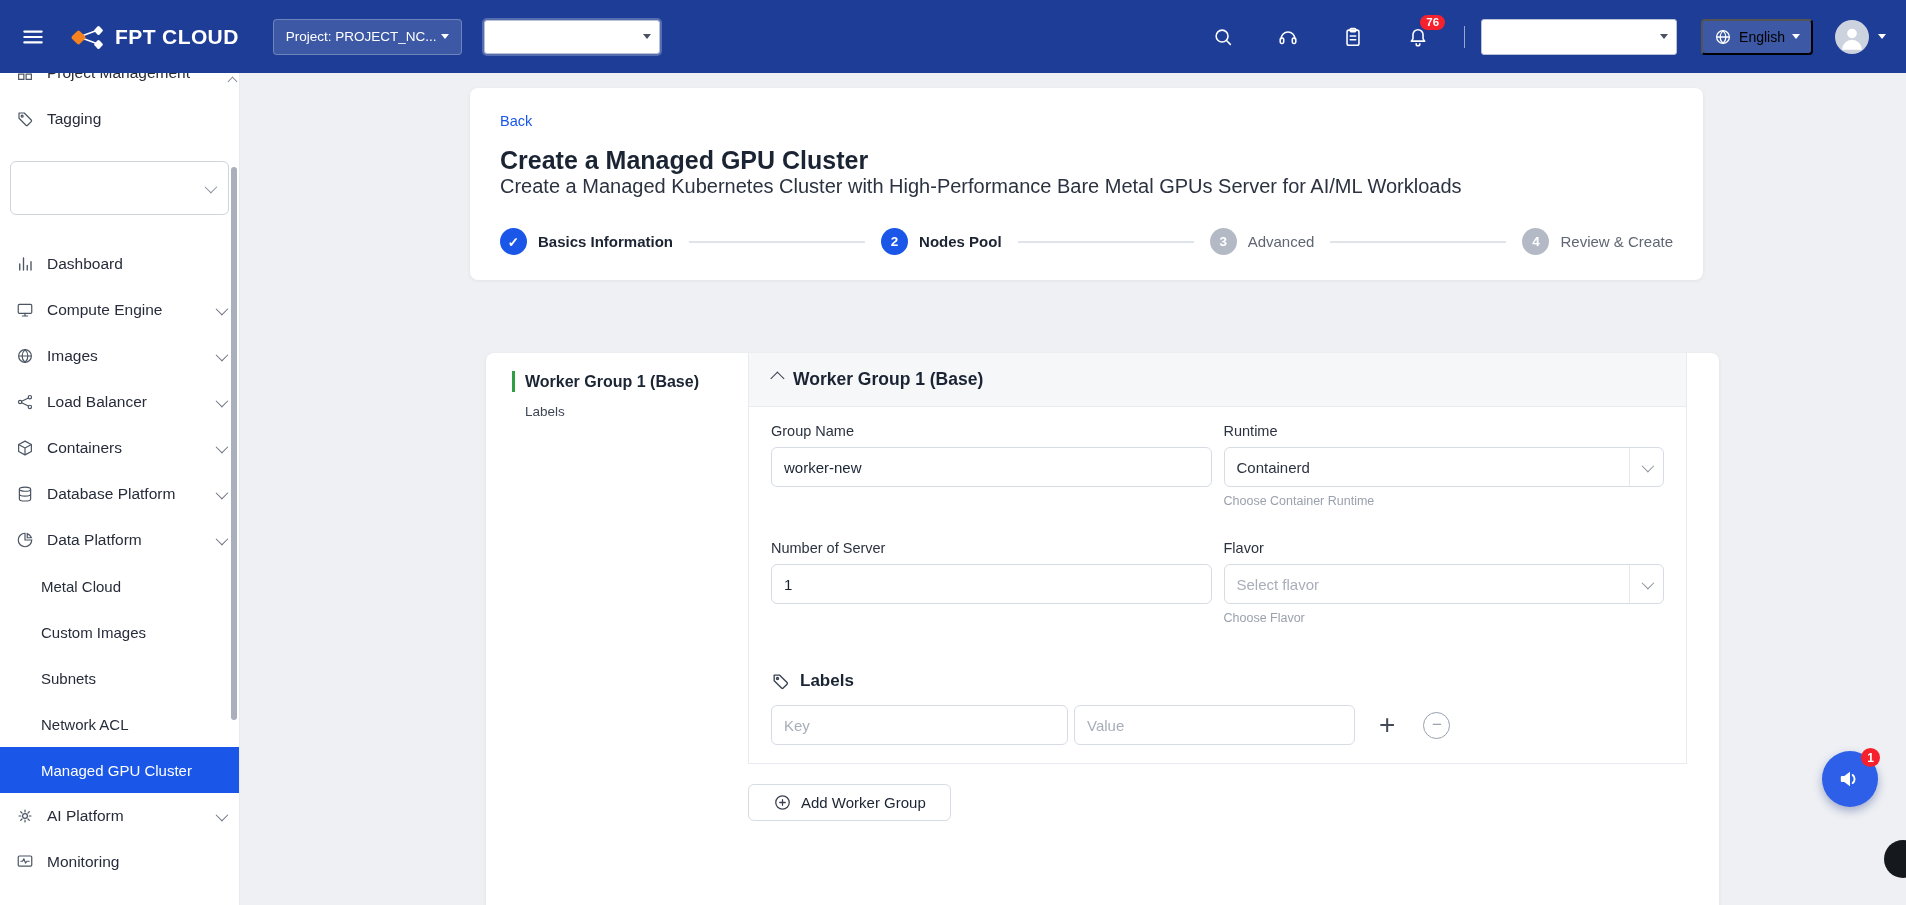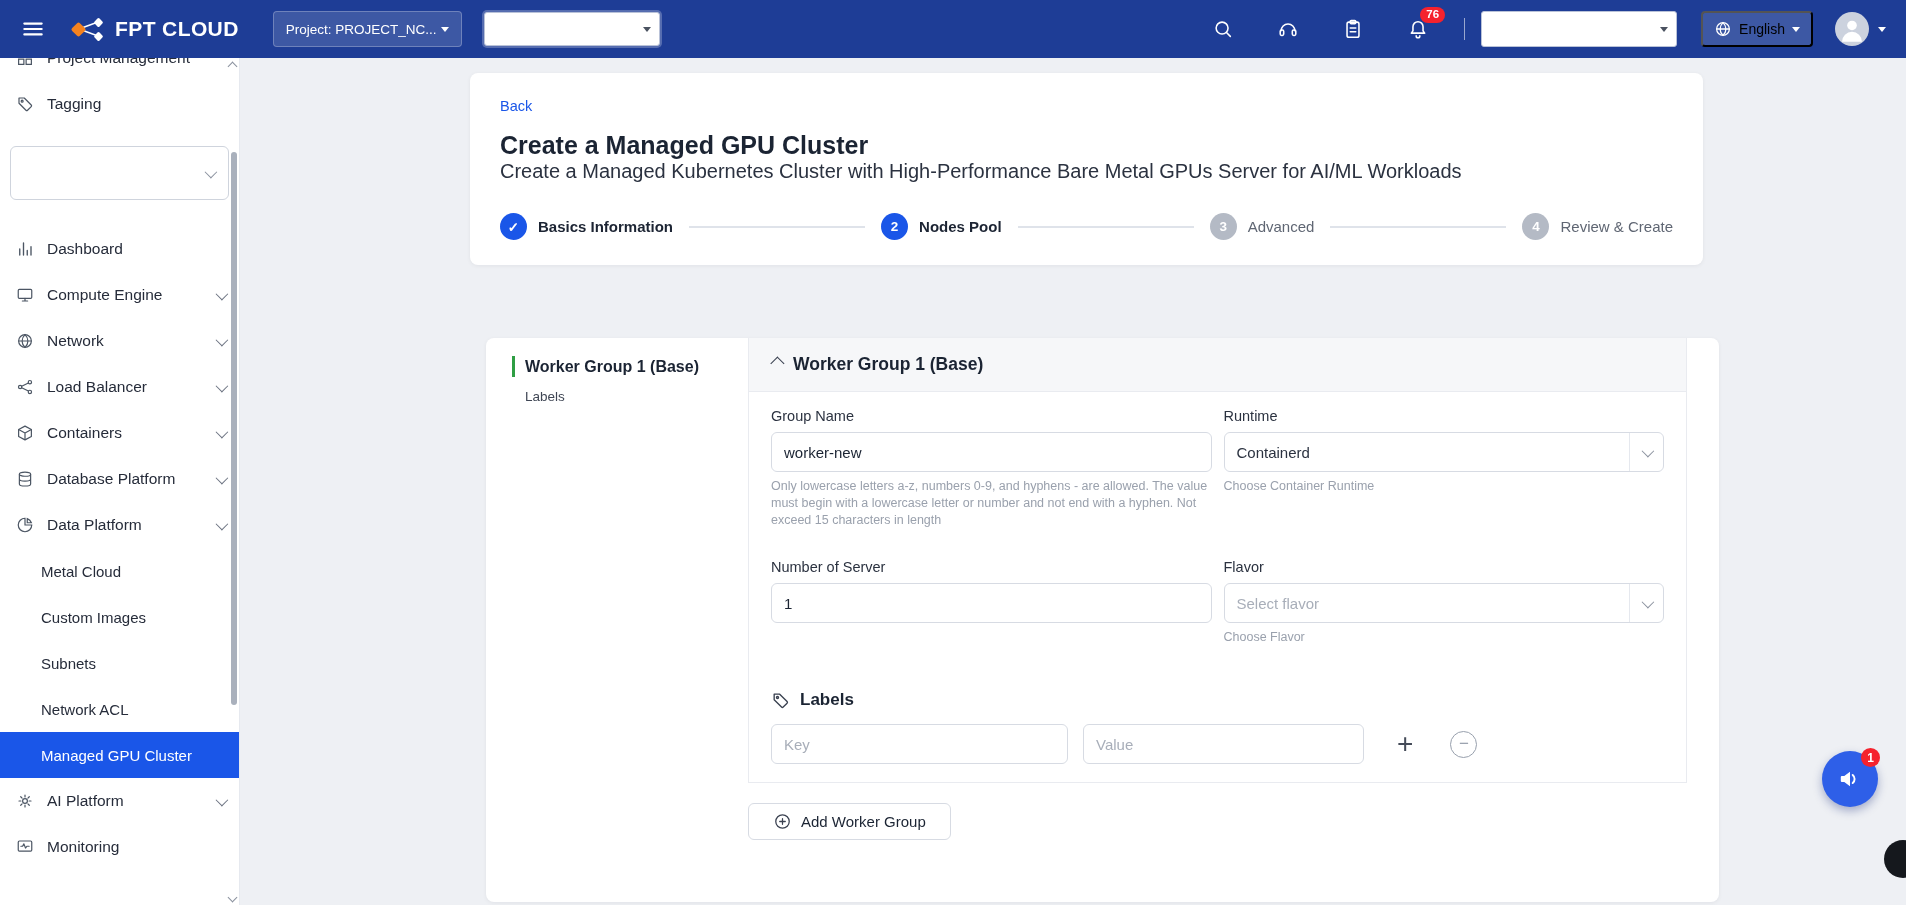--- a/index.html
+++ b/index.html
@@ -1,19 +1,19 @@
 <!DOCTYPE html>
 <html><head>
 <meta charset="utf-8">
 <style>
   *{box-sizing:border-box;margin:0;padding:0}
   html,body{width:1906px;height:905px;overflow:hidden;font-family:"Liberation Sans",sans-serif;background:#eef0f4}
 
   
-  .topbar{height:58px;background:#1e3d96;display:flex;align-items:center;padding:0 20px;color:#fff;position:relative;z-index:5}
+  .topbar{height:73px;background:#1e3d96;display:flex;align-items:center;padding:0 20px;color:#fff;position:relative;z-index:5}
   .hamburger{width:26px;height:26px;margin-right:24px;cursor:pointer;display:flex;align-items:center}
   .logo{display:flex;align-items:center;gap:9px;margin-right:34px}
   .logo-text{font-size:21px;font-weight:800;letter-spacing:.4px;color:#fff;white-space:nowrap}
   .proj-btn{background:rgba(255,255,255,.14);border:1px solid rgba(255,255,255,.25);border-radius:4px;height:36px;display:flex;align-items:center;gap:4px;padding:0 12px;font-size:13.5px;color:#fff;cursor:pointer;white-space:nowrap}
   .wbox{background:#fff;border:1px solid #b9c2d8;border-radius:3px;display:flex;align-items:center;justify-content:flex-end;padding:0 8px;cursor:pointer}
   .wbox1{width:176px;height:34px;margin-left:22px;box-shadow:0 0 0 2px rgba(255,255,255,.25)}
   .wbox2{width:196px;height:36px}
   .tb-spacer{flex:1}
   .tb-icons{display:flex;gap:41px;margin-right:18px}
   .icon-btn{position:relative;width:24px;height:24px;display:flex;align-items:center;justify-content:center;cursor:pointer}
@@ -87,21 +87,21 @@
   .t-input{width:100%;height:40px;border:1px solid #d7dbe3;border-radius:6px;padding:0 12px;font-size:15px;color:#1b2433;font-family:"Liberation Sans",sans-serif;outline:none;background:#fff}
   .t-input::placeholder{color:#a8aeb9}
   .helper{font-size:12.5px;color:#9aa1ad;line-height:17px;margin-top:6px;max-width:450px}
   .selectbox{position:relative;height:40px;border:1px solid #d7dbe3;border-radius:6px;display:flex;align-items:center;padding:0 44px 0 12px;font-size:15px;color:#2b3240;cursor:pointer;background:#fff}
   .selectbox .sel-caret{position:absolute;right:0;top:0;bottom:0;width:34px;border-left:1px solid #e5e8ee;display:flex;align-items:center;justify-content:center}
   .selectbox .chev{color:#8a919e}
   .selectbox.placeholder{color:#a8aeb9}
   .row2{margin-top:30px}
   .labels-head{display:flex;align-items:center;gap:10px;margin-top:44px}
   .labels-title{font-size:17px;font-weight:700;color:#1b2433}
-  .kv-row{display:flex;align-items:center;gap:15px;margin-top:14px;padding-bottom:18px}
+  .kv-row{display:flex;align-items:center;gap:6px;margin-top:14px;padding-bottom:18px}
   .kv-key{width:297px}
   .kv-val{width:281px}
   .plus-btn{font-size:28px;font-weight:400;color:#444b58;line-height:1;margin-left:18px;cursor:pointer;user-select:none}
   .minus-btn{width:27px;height:27px;border:1.6px solid #98a0ad;border-radius:50%;color:#98a0ad;display:flex;align-items:center;justify-content:center;font-size:17px;margin-left:22px;cursor:pointer;user-select:none}
   .add-wg-btn{margin-top:20px;align-self:flex-start;height:37px;border:1px solid #d7dbe3;border-radius:6px;background:#fff;display:flex;align-items:center;gap:9px;padding:0 24px;font-size:15px;font-weight:500;color:#1b2433;cursor:pointer}
 
   
   .fab{position:absolute;left:1822px;top:751px;width:56px;height:56px;border-radius:50%;background:#2e5fe8;display:flex;align-items:center;justify-content:center;cursor:pointer;box-shadow:0 4px 10px rgba(20,40,120,.35);z-index:8}
   .fab-badge{position:absolute;top:-3px;right:-2px;width:19px;height:19px;border-radius:50%;background:#f5222d;color:#fff;font-size:12px;font-weight:bold;display:flex;align-items:center;justify-content:center}
   .chat-bubble{position:absolute;left:1884px;top:840px;width:38px;height:38px;border-radius:50%;background:#15181d;z-index:8}
@@ -247,21 +247,21 @@
         <span class="chev down"></span>
       </div>
 
       <div class="side-item">
         <span class="si-icon">
           <svg width="18" height="18" viewBox="0 0 24 24" fill="none" stroke="currentColor" stroke-width="1.6">
               <circle cx="12" cy="12" r="8.5"></circle>
               <path d="M3.5 12h17M12 3.5c-2.4 2.3-3.9 5.2-3.9 8.5s1.5 6.2 3.9 8.5c2.4-2.3 3.9-5.2 3.9-8.5s-1.5-6.2-3.9-8.5z"></path>
             </svg>
         </span>
-        <span>Network</span>
+        <span>Images</span>
         <span class="chev down"></span>
       </div>
 
       <div class="side-item">
         <span class="si-icon">
           <svg width="18" height="18" viewBox="0 0 24 24" fill="none" stroke="currentColor" stroke-width="1.6">
               <circle cx="5.5" cy="12" r="2.2"></circle>
               <circle cx="18.5" cy="5.5" r="2.2"></circle>
               <circle cx="18.5" cy="18.5" r="2.2"></circle>
               <path d="M7.6 11l8.9-4.4M7.6 13l8.9 4.4"></path>
@@ -394,21 +394,20 @@
           <div class="form-head">
             <span class="chev up"></span>
             <span class="form-title">Worker Group 1 (Base)</span>
           </div>
 
           <div class="form-body">
             <div class="grid2">
               <div>
                 <div class="field-label">Group Name</div>
                 <input class="t-input" type="text" value="worker-new" style="">
-                <div class="helper">Only lowercase letters a-z, numbers 0-9, and hyphens - are allowed. The value must begin with a lowercase letter or number and not end with a hyphen. Not exceed 15 characters in length</div>
               </div>
               <div>
                 <div class="field-label">Runtime</div>
                 <div class="selectbox">
                   <span>Containerd</span>
                   <span class="sel-caret">
                       <span class="chev down"></span>
                     </span>
                 </div>
                 <div class="helper">Choose Container Runtime</div>

